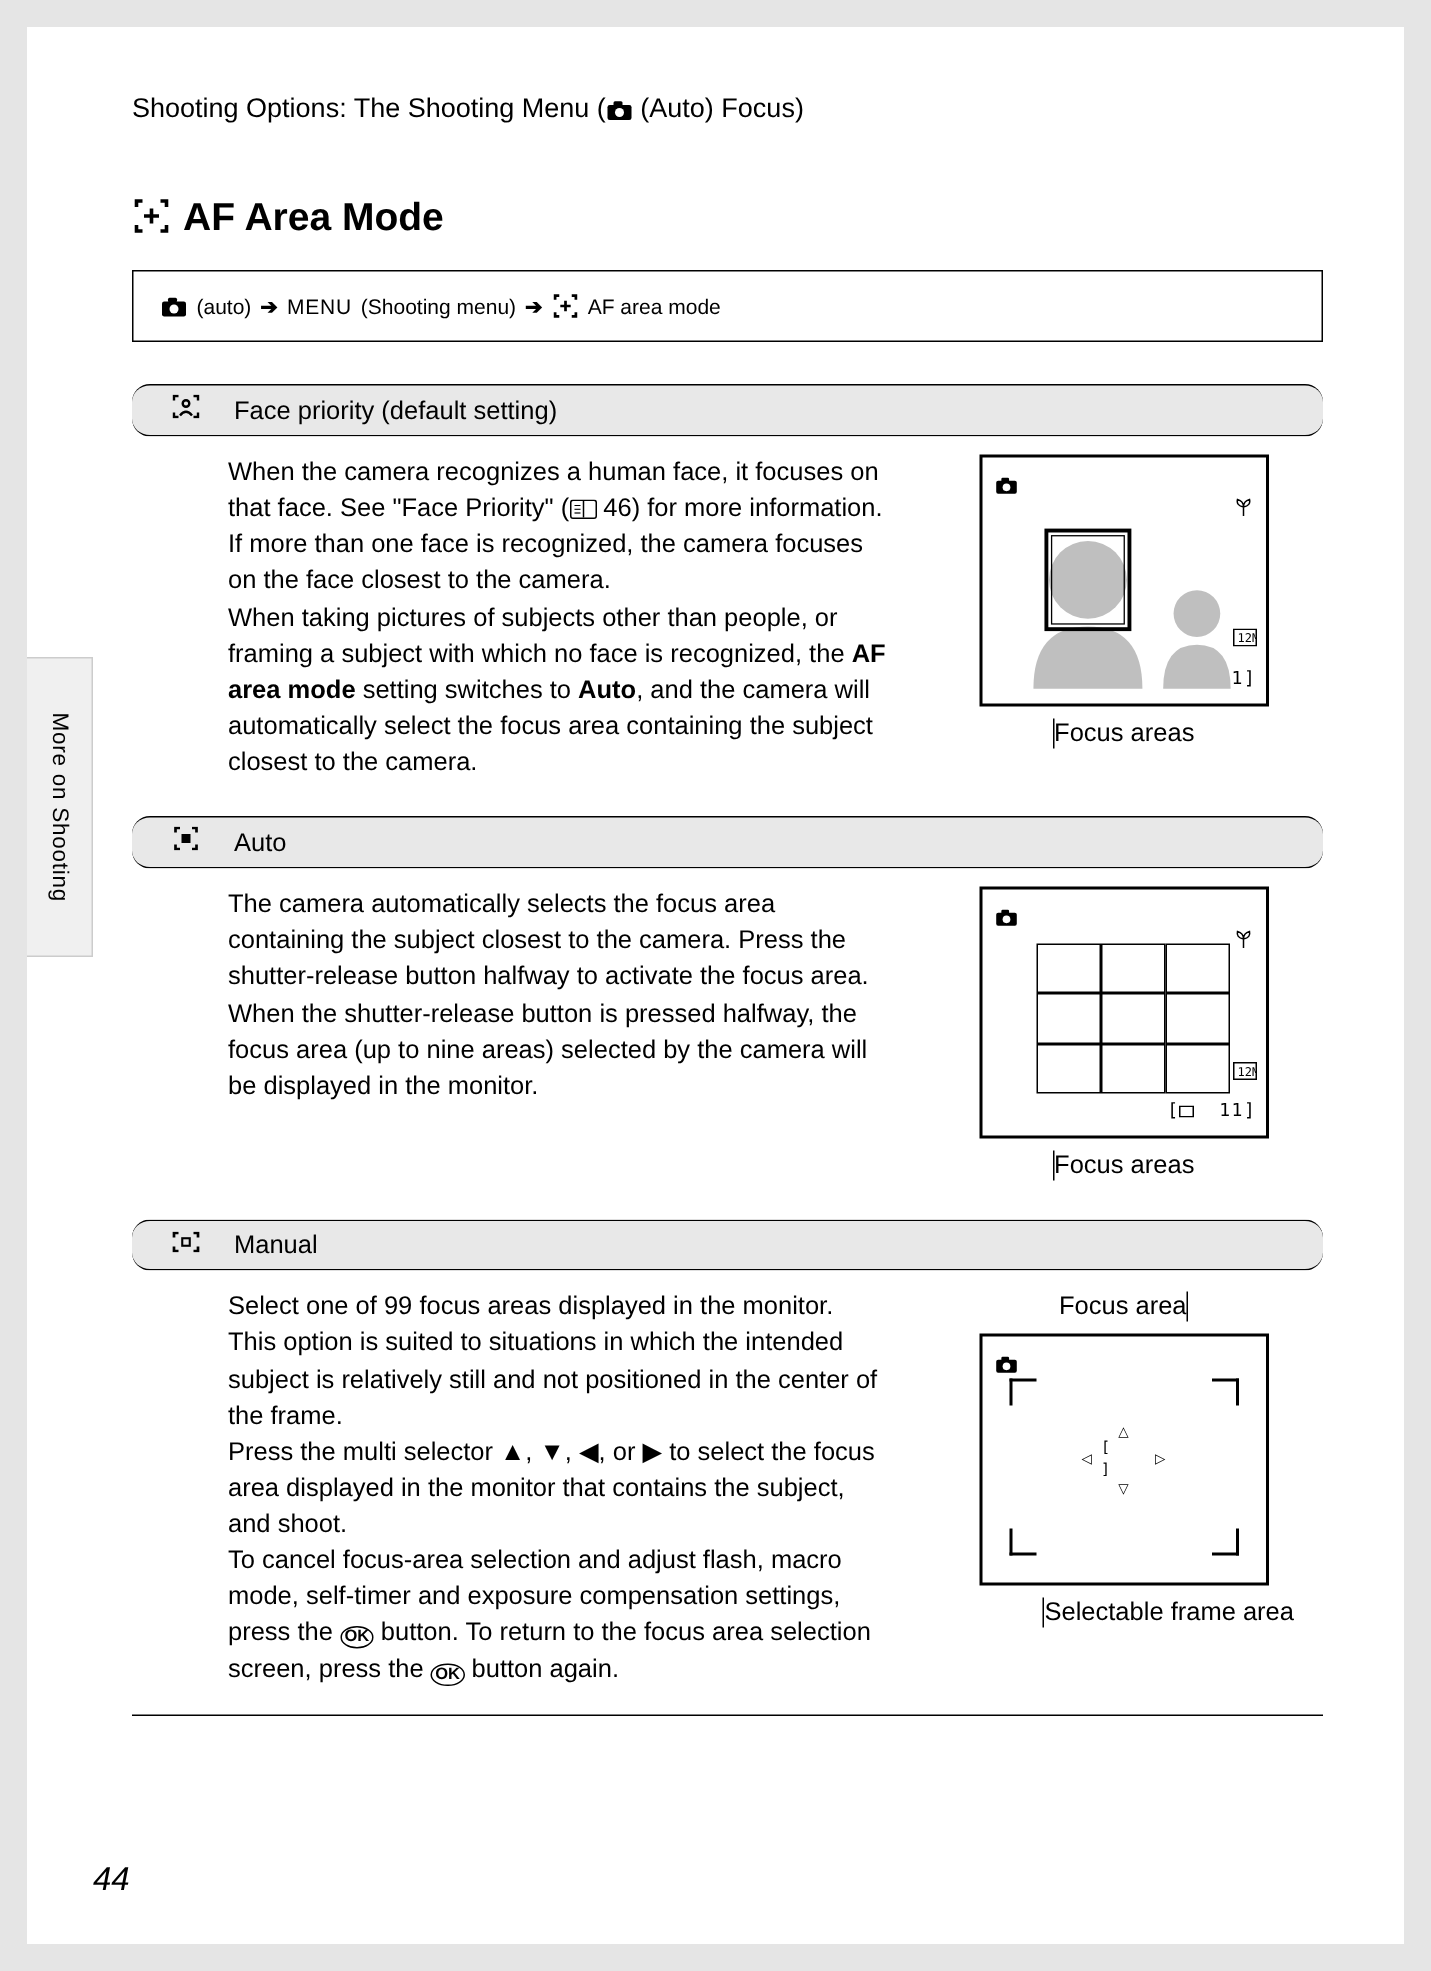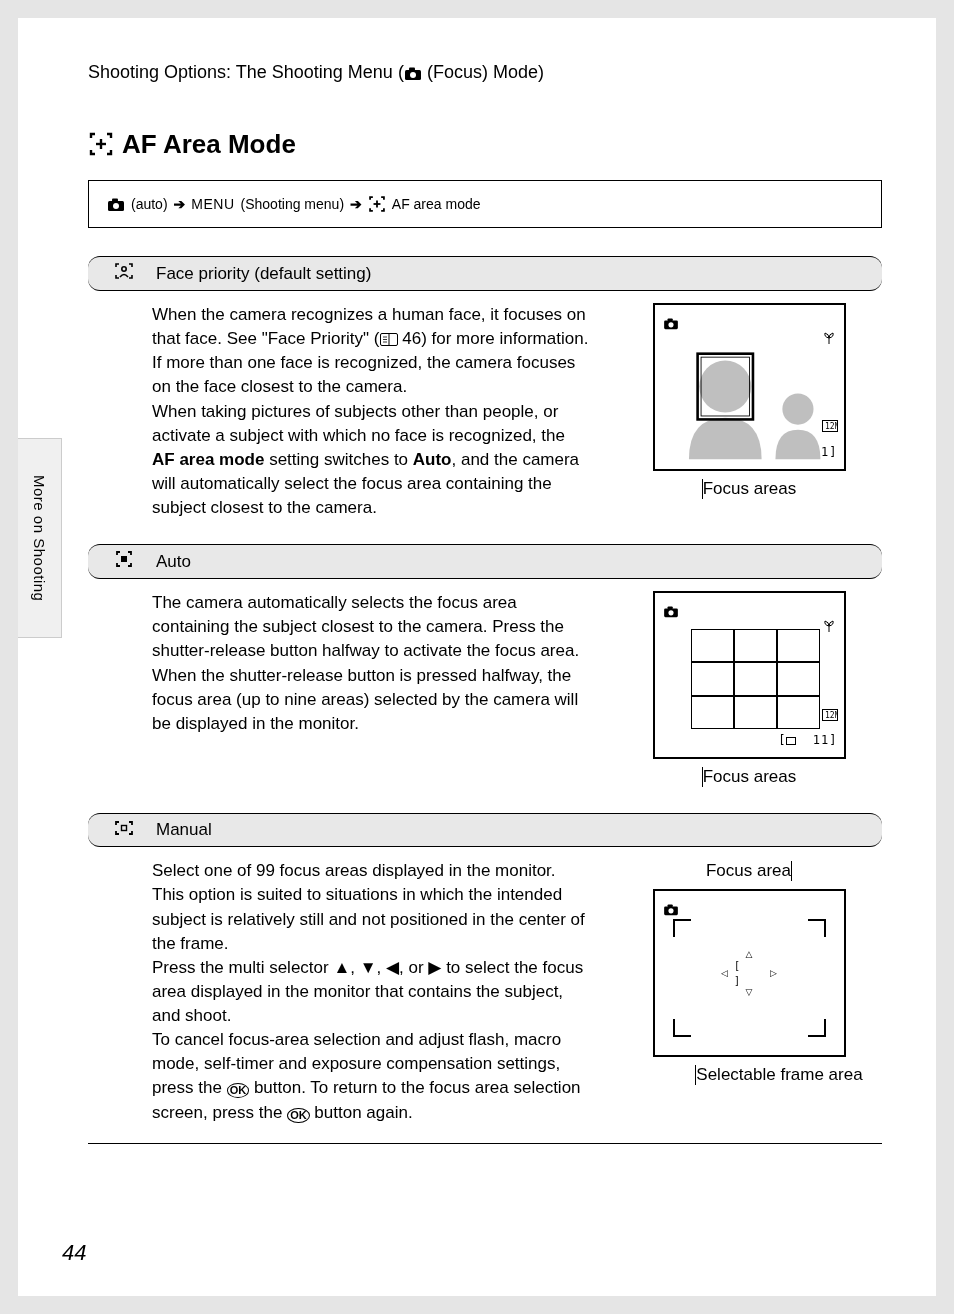--- a/index.html
+++ b/index.html
@@ -176,21 +176,21 @@
 
   <div class="side-tab">
     <span>More on Shooting</span>
   </div>
 
   <div class="breadcrumb-top">
     <span>Shooting Options: The Shooting Menu (</span><span class="icon-svg"><svg width="18" height="14" viewBox="0 0 18 14">
           <rect x="1" y="3" width="16" height="10" rx="1.5" fill="#000"></rect>
           <rect x="5" y="0.5" width="6" height="3" rx="1" fill="#000"></rect>
           <circle cx="9" cy="8" r="3" fill="#fff"></circle>
-        </svg></span> <span>(Focus) Mode)</span>
+        </svg></span> <span>(Auto) Focus)</span>
   </div>
 
   <div class="title-row">
     <span class="af-bracket-icon">
       <svg width="26" height="26" viewBox="0 0 26 26">
           <path d="M3 7 V3 H7 M19 3 H23 V7 M23 19 V23 H19 M7 23 H3 V19" stroke="#000" stroke-width="2.4" fill="none"></path>
           <line x1="13" y1="8" x2="13" y2="18" stroke="#000" stroke-width="2.4"></line>
           <line x1="8" y1="13" x2="18" y2="13" stroke="#000" stroke-width="2.4"></line>
         </svg>
     </span>
@@ -232,21 +232,21 @@
       <p>
         <span>When the camera recognizes a human face, it focuses on that face. See "Face Priority" (</span><span><svg width="18" height="13" viewBox="0 0 18 13" style="vertical-align:-2px">
               <rect x="0.5" y="0.5" width="17" height="12" rx="1.5" fill="none" stroke="#000" stroke-width="1"></rect>
               <line x1="9" y1="1" x2="9" y2="12" stroke="#000"></line>
               <line x1="3" y1="4" x2="7" y2="4" stroke="#000" stroke-width="0.8"></line>
               <line x1="3" y1="6.5" x2="7" y2="6.5" stroke="#000" stroke-width="0.8"></line>
               <line x1="3" y1="9" x2="7" y2="9" stroke="#000" stroke-width="0.8"></line>
             </svg></span><span> 46) for more information. If more than one face is recognized, the camera focuses on the face closest to the camera.</span>
       </p>
       <p>
-        <span>When taking pictures of subjects other than people, or activate a subject with which no face is recognized, the </span><span class="bold">AF area mode</span><span> setting switches to </span><span class="bold">Auto</span><span>, and the camera will automatically select the focus area containing the subject closest to the camera.</span>
+        <span>When taking pictures of subjects other than people, or framing a subject with which no face is recognized, the </span><span class="bold">AF area mode</span><span> setting switches to </span><span class="bold">Auto</span><span>, and the camera will automatically select the focus area containing the subject closest to the camera.</span>
       </p>
     </div>
     <div class="illus-wrap">
       <div class="lcd lcd-face">
         <span class="camera-mini"><svg width="16" height="12" viewBox="0 0 18 14">
               <rect x="1" y="3" width="16" height="10" rx="1.5" fill="#000"></rect>
               <rect x="5" y="0.5" width="6" height="3" rx="1" fill="#000"></rect>
               <circle cx="9" cy="8" r="3" fill="#fff"></circle>
             </svg></span>
         <span class="macro-ic"><svg width="14" height="14" viewBox="0 0 14 14">

